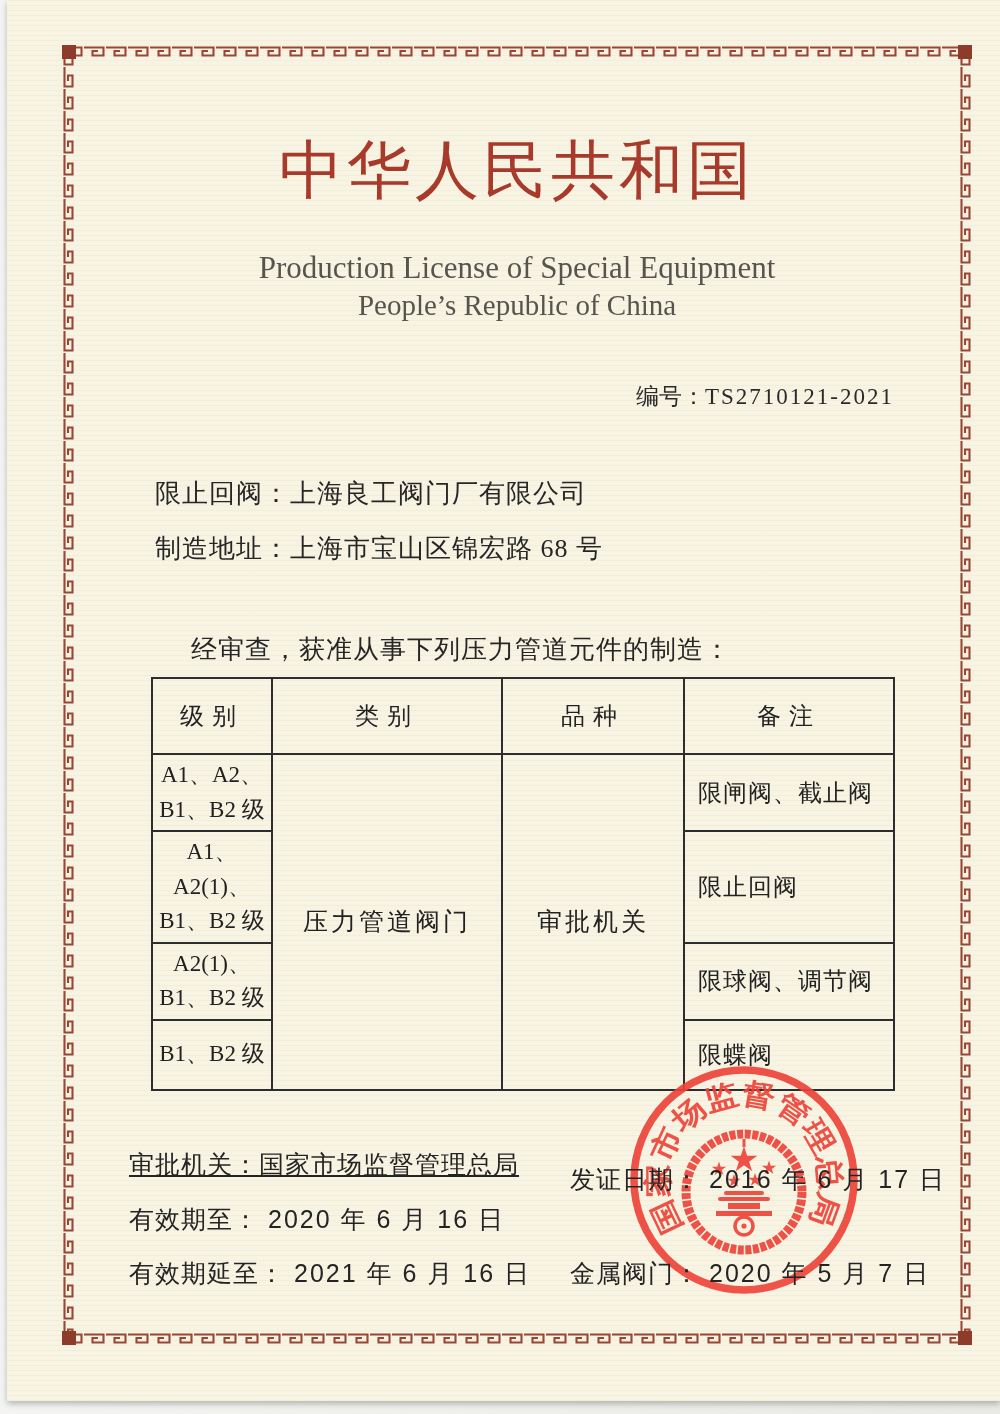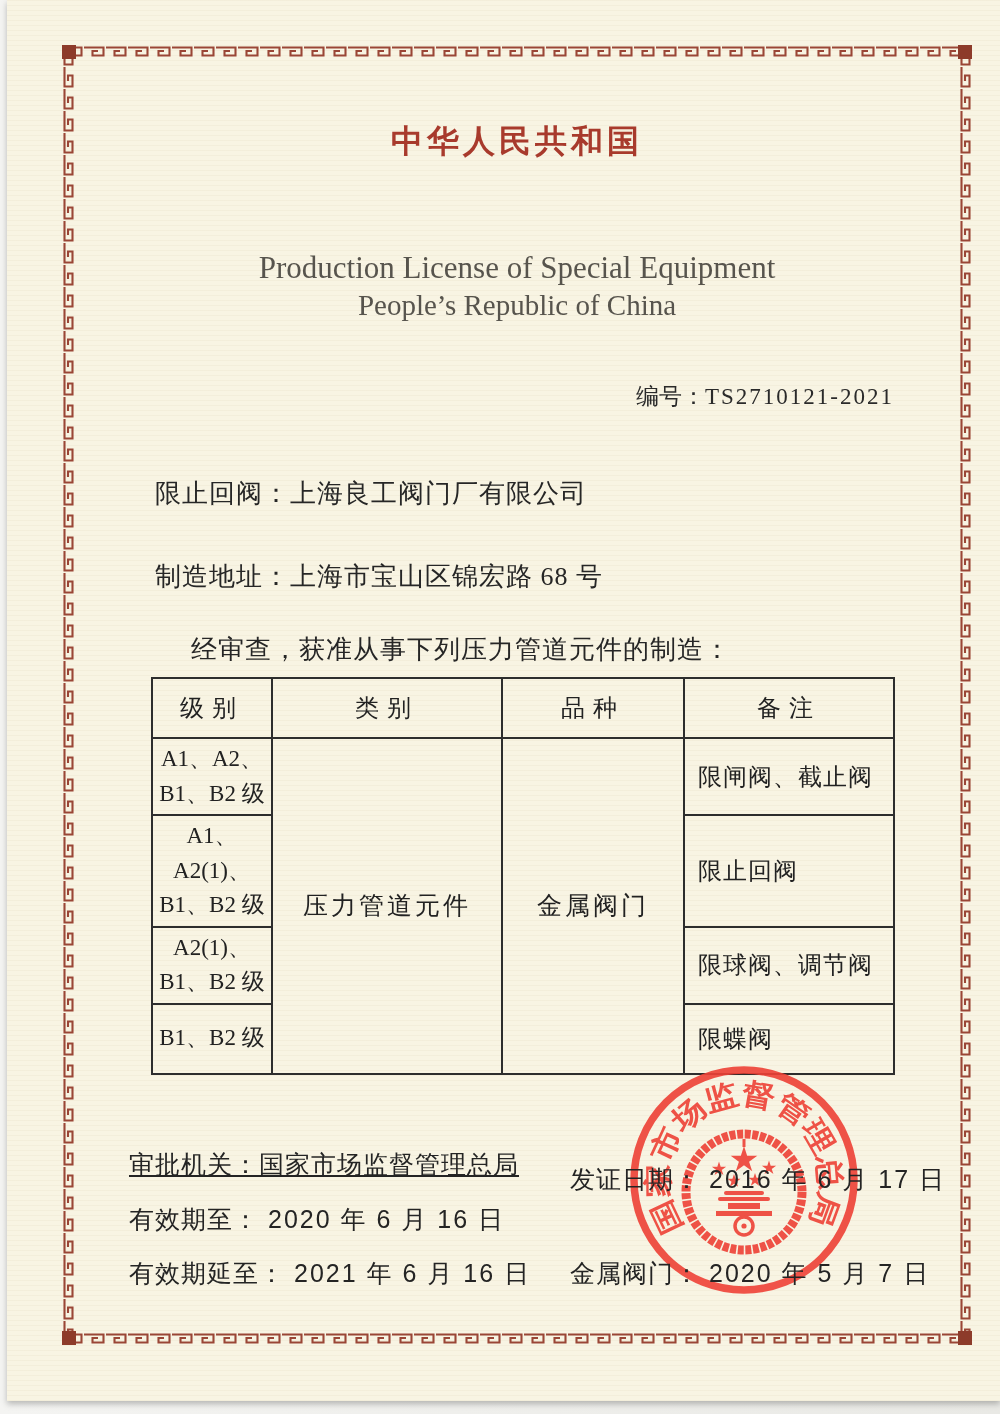--- a/index.html
+++ b/index.html
@@ -11,47 +11,47 @@
   }
   .paper{
     position:absolute;left:7px;top:0;right:0;bottom:13px;
     background:
       repeating-linear-gradient(180deg, rgba(200,185,145,0.10) 0 1px, rgba(0,0,0,0) 1px 5px),
       #f8f4e3;
     box-shadow:0 3px 6px rgba(0,0,0,.25);
   }
   .frame{position:absolute;left:55px;top:45px;}
   .centerband{position:absolute;left:55px;width:910px;text-align:center;color:#a83a2c;}
-  .t1{top:120px;font-size:32px;font-weight:bold;letter-spacing:4px;font-family:"Liberation Sans",sans-serif;}
+  .t1{top:127px;font-size:64px;font-weight:normal;letter-spacing:4px;font-family:"Liberation Sans",sans-serif;}
   .t2{top:186px;font-size:47px;font-weight:bold;letter-spacing:3px;font-family:"Liberation Sans",sans-serif;}
   .en{color:#57544d;font-family:"Liberation Serif",serif;}
   .en1{top:250px;font-size:31px;}
   .en2{top:289px;font-size:29px;}
   .sub{top:322px;font-size:34px;font-weight:bold;color:#191919;letter-spacing:3px;}
   .licline{
     position:absolute;left:55px;top:381px;width:910px;text-align:right;
     padding-right:0;box-sizing:border-box;color:#2a2a2a;font-size:23px;
   }
   .licline .inner{margin-right:78px;display:inline-block;margin-left:28px;}
   .licnum{letter-spacing:2px;font-family:"Liberation Serif",serif;}
   .fieldline{position:absolute;color:#262626;font-size:26px;letter-spacing:1px;}
   .f-company{left:148px;top:476px;}
-  .f-address{left:148px;top:531px;margin-top:28px;}
+  .f-address{left:148px;top:531px;}
   .statement{left:184px;top:632px;position:absolute;color:#262626;font-size:26px;letter-spacing:1px;}
   table.lic{
     position:absolute;left:144px;top:677px;width:742px;
     border-collapse:collapse;table-layout:fixed;
     color:#222;
   }
   table.lic td, table.lic th{
     border:2px solid #2d2d2d;
     font-weight:normal;vertical-align:middle;
     background:transparent;
   }
-  table.lic tr.hdr{height:60px;}
+  table.lic tr.hdr{height:76px;}
   table.lic tr.r1{height:64px;padding-left:38px;}
   table.lic tr.r2{height:98px;}
   table.lic tr.r3{height:66px;}
   table.lic tr.r4{height:70px;}
   .col-grade{width:120px;}
   .col-cat{width:230px;}
   .col-var{width:182px;}
   .col-note{width:210px;}
   th.hcell{font-size:24px;letter-spacing:8px;text-align:center;}
   td.grade{font-size:23px;text-align:center;white-space:pre-line;line-height:1.5;padding:3px 4px;}
@@ -121,22 +121,22 @@
     <tbody>
         <tr class="hdr">
       <th class="hcell">级别</th>
       <th class="hcell">类别</th>
       <th class="hcell">品种</th>
       <th class="hcell">备注</th>
     </tr>
     <tr class="r1">
       <td class="grade">A1、A2、
 B1、B2 级</td>
-      <td class="mid" rowspan="4">压力管道元件</td>
-      <td class="mid" rowspan="4">金属阀门</td>
+      <td class="mid" rowspan="4">压力管道阀门</td>
+      <td class="mid" rowspan="4">审批机关</td>
       <td class="note">限闸阀、截止阀</td>
     </tr>
     <tr class="r2">
       <td class="grade">A1、
 A2(1)、
 B1、B2 级</td>
       <td class="note">限止回阀</td>
     </tr>
     <tr class="r3">
       <td class="grade">A2(1)、

